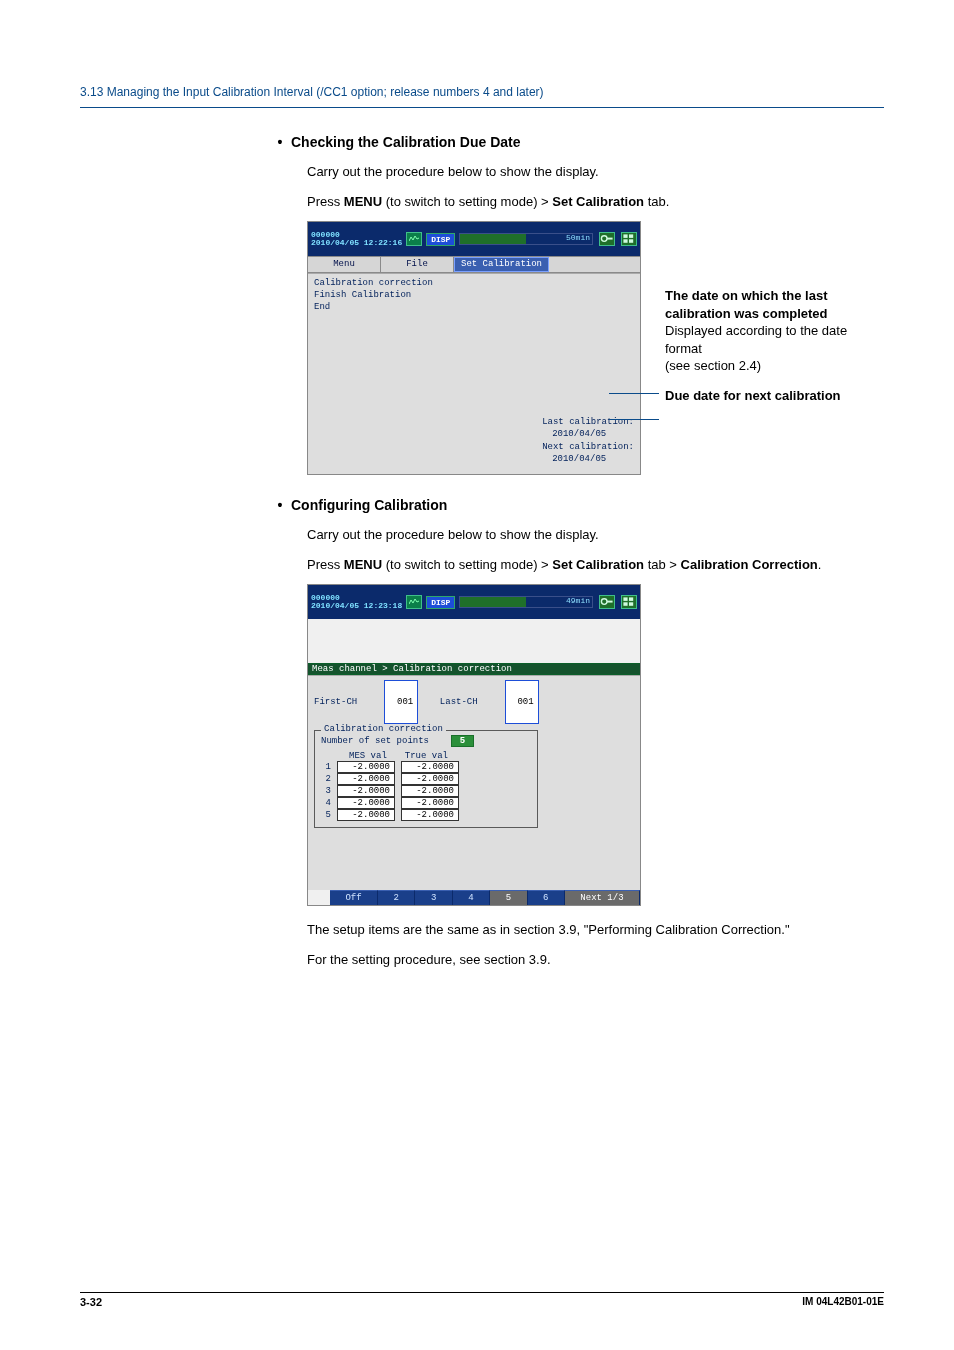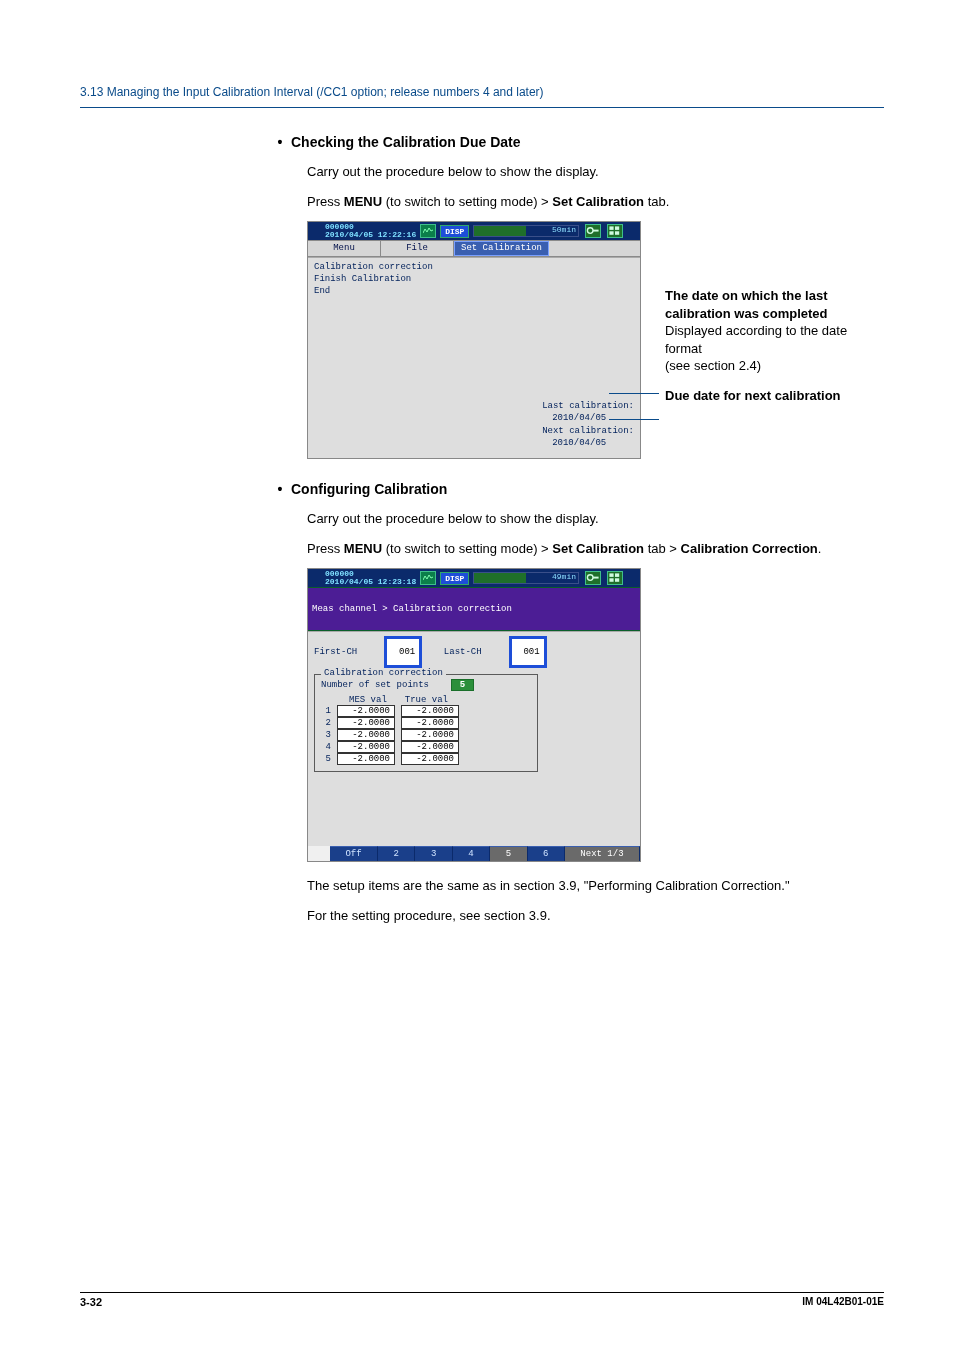--- a/index.html
+++ b/index.html
@@ -52,22 +52,22 @@
     border: 1px solid #888;
     font-family: "Courier New", monospace;
     font-size: 10px;
     color: #fff;
     box-sizing: border-box;
   }
   .ds-top {
     background: #0b2a6b;
     display: flex;
     align-items: center;
-    height: 18px;
-    padding: 0 17px;
+    height: 34px;
+    padding: 0 3px;
     gap: 4px;
   }
   .ds-top .stamp {
     color: #7fe0ff;
     font-weight: bold;
     line-height: 1;
     font-size: 8px;
   }
   .ds-top .icon-sq {
     width: 14px; height: 12px; background: #0b7f4a; border:1px solid #3fbf8a; display:inline-flex; align-items:center; justify-content:center;
@@ -153,39 +153,40 @@
   }
   .annot .b { font-weight: bold; }
   .leader {
     position: absolute;
     border-top: 1px solid #0a4b8a;
     height: 0;
   }
 
   
   .ds-crumb {
-    background: #4c1d95;
+    background: #14532d;
     color: #fff;
     font-size: 9px;
-    padding: 16px 4px;
+    padding: 0 4px;
     border-top:1px solid #0b5f2a;
     border-bottom:1px solid #0b5f2a;
+    margin-top:44px;
   }
   .ds-body2 {
     background: #dedede;
     color: #00205a;
     padding: 4px 6px 6px;
     font-size: 9px;
     border-top:1px solid #aaa;
     height:204px;
     position:relative;
   }
   .ch-row { margin-bottom:6px; }
   .ch-box {
-    display:inline-block; background:#fff; border:3px solid #1d4ed8; padding:8px 4px; min-width:24px; font-family:"Courier New",monospace; color:#000; text-align:right;
+    display:inline-block; background:#fff; border:1px solid #1d4ed8; padding:16px 4px; min-width:24px; font-family:"Courier New",monospace; color:#000; text-align:right;
   }
   .group-frame {
     border:1px solid #5a5a5a; padding:4px 6px 6px; position:relative; margin-top:2px; width:210px;
   }
   .group-title {
     position:absolute; top:-7px; left:6px; background:#dedede; padding:0 3px; font-size:9px; color:#00205a;
   }
   .setpt-box {
     display:inline-block; background:#2b8f3a; color:#fff; padding:0 8px; border:1px solid #1a6f2a; font-weight:bold;
   }

